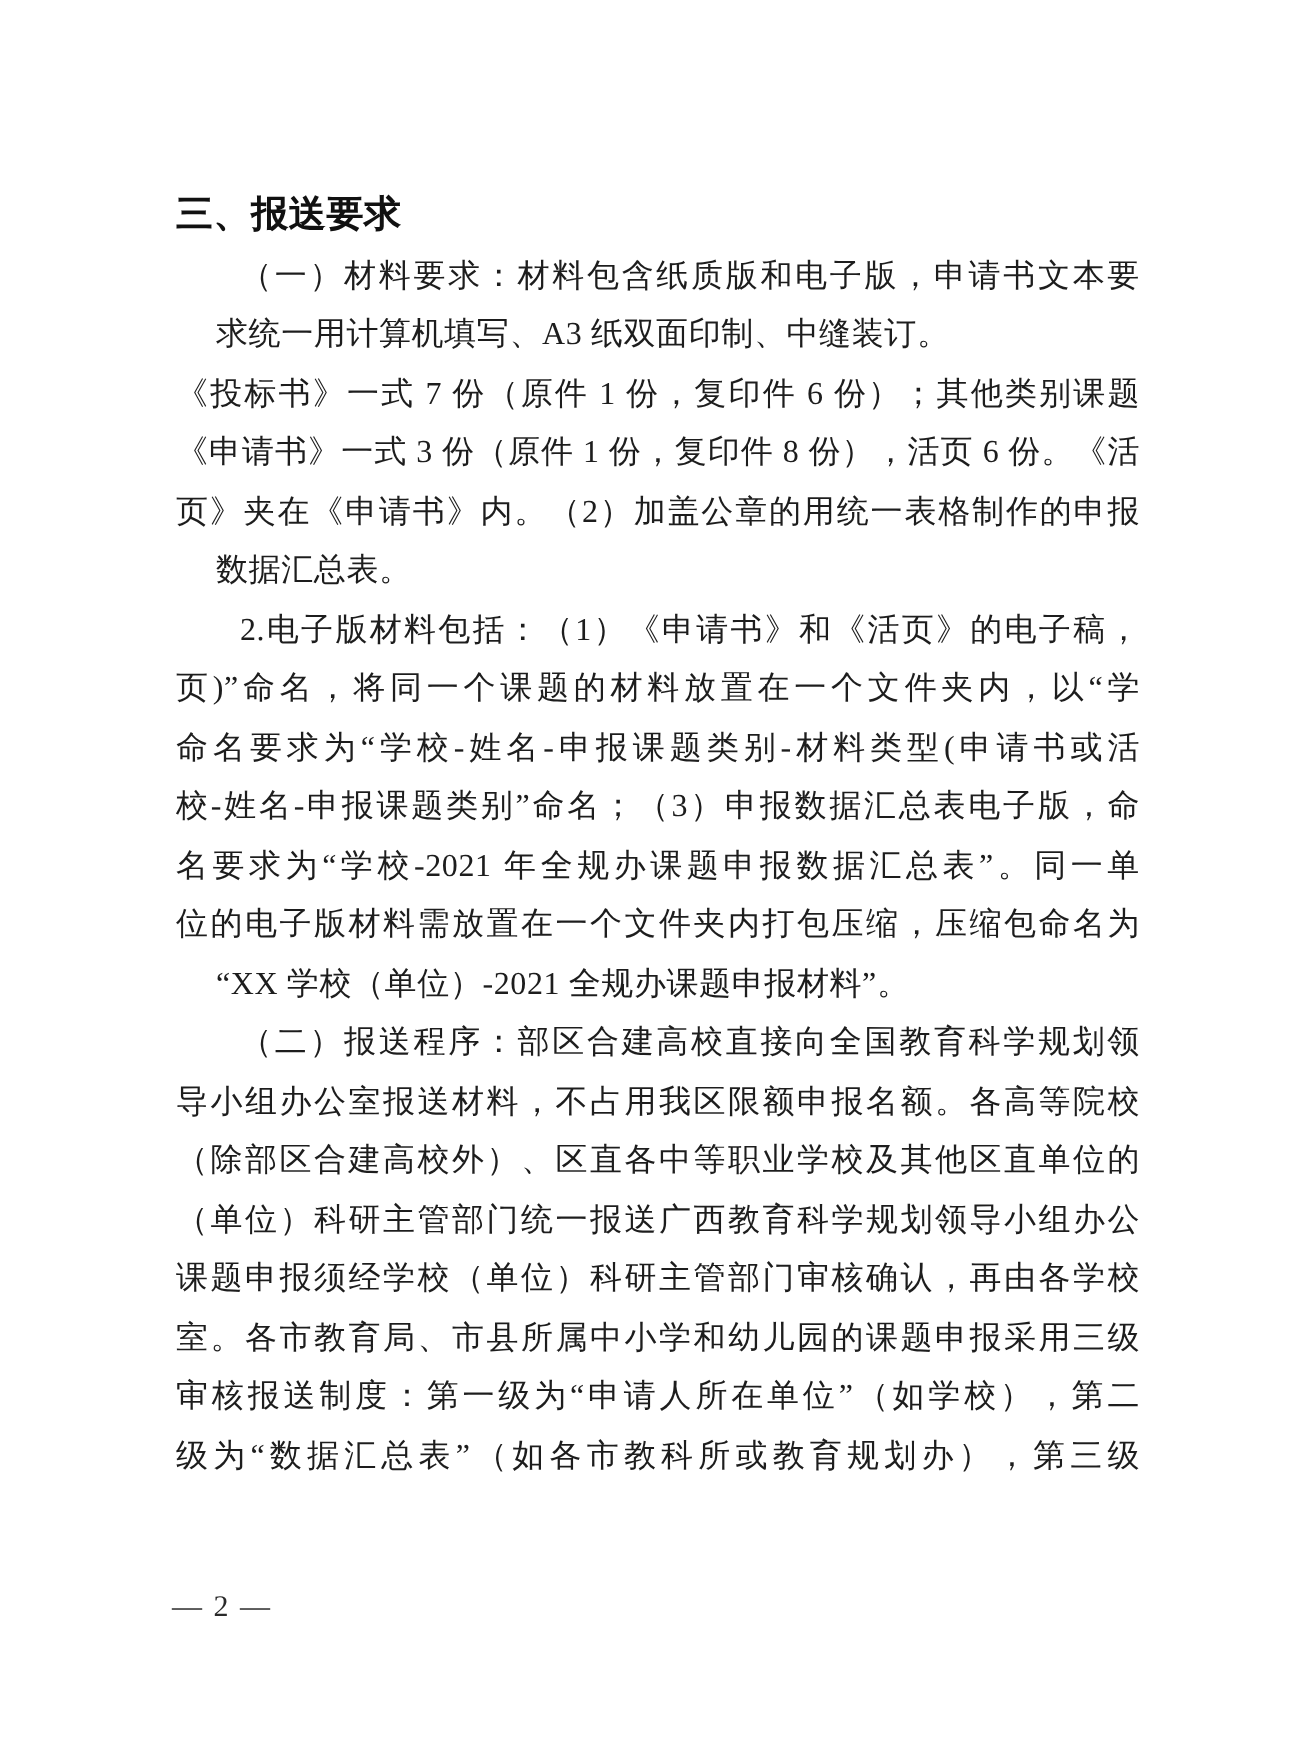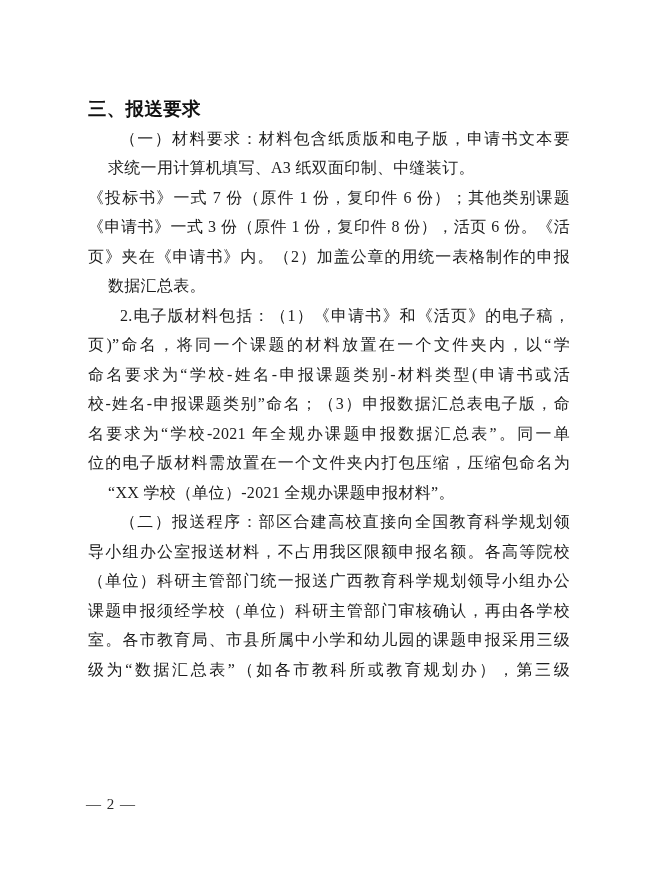--- a/index.html
+++ b/index.html
@@ -32,21 +32,21 @@
     letter-spacing: 0.3px;
   }
   .line.p-start {
     text-indent: 2em;
   }
   .line.p-end {
     text-align-last: left;
     margin-left: 20px;
   }
   .line.heading {
-    font-family: Liberation Sans, sans-serif;
+    font-family: Liberation Mono, monospace;
     font-weight: bold;
     font-size: 18.5px;
     color: #111111;
     text-align-last: left;
   }
   .footer {
     position: absolute;
     left: 86px;
     top: 796px;
     font-size: 15px;
@@ -74,21 +74,23 @@
     <div class="line p-start">2.电子版材料包括：（1）《申请书》和《活页》的电子稿，</div>
     <div class="line">页)”命名，将同一个课题的材料放置在一个文件夹内，以“学</div>
     <div class="line">命名要求为“学校-姓名-申报课题类别-材料类型(申请书或活</div>
     <div class="line">校-姓名-申报课题类别”命名；（3）申报数据汇总表电子版，命</div>
     <div class="line">名要求为“学校-2021 年全规办课题申报数据汇总表”。同一单</div>
     <div class="line">位的电子版材料需放置在一个文件夹内打包压缩，压缩包命名为</div>
     <div class="line p-end">“XX 学校（单位）-2021 全规办课题申报材料”。</div>
 
     <div class="line p-start">（二）报送程序：部区合建高校直接向全国教育科学规划领</div>
     <div class="line">导小组办公室报送材料，不占用我区限额申报名额。各高等院校</div>
+    <div class="line">（除部区合建高校外）、区直各中等职业学校及其他区直单位的</div>
     <div class="line">（单位）科研主管部门统一报送广西教育科学规划领导小组办公</div>
     <div class="line">课题申报须经学校（单位）科研主管部门审核确认，再由各学校</div>
     <div class="line">室。各市教育局、市县所属中小学和幼儿园的课题申报采用三级</div>
+    <div class="line">审核报送制度：第一级为“申请人所在单位”（如学校），第二</div>
     <div class="line">级为“数据汇总表”（如各市教科所或教育规划办），第三级</div>
 
   </div>
 
   <div class="footer">— 2 —</div>
 </div>
 
 </body></html>

